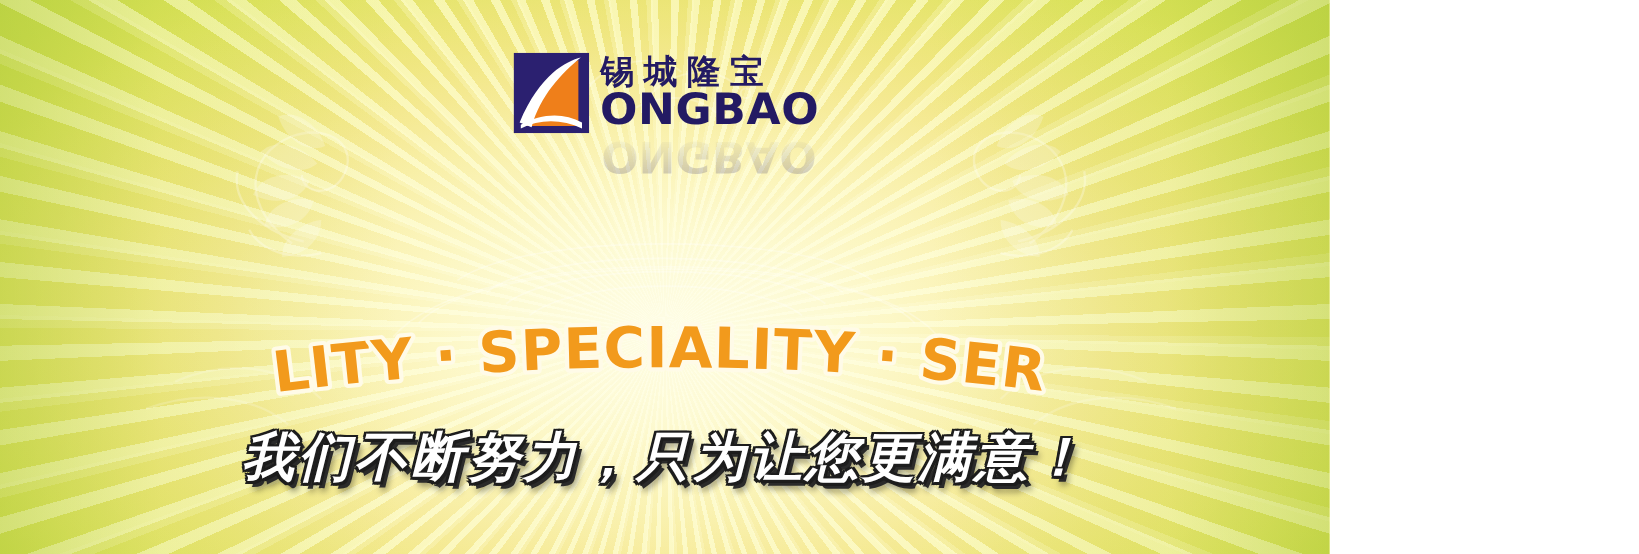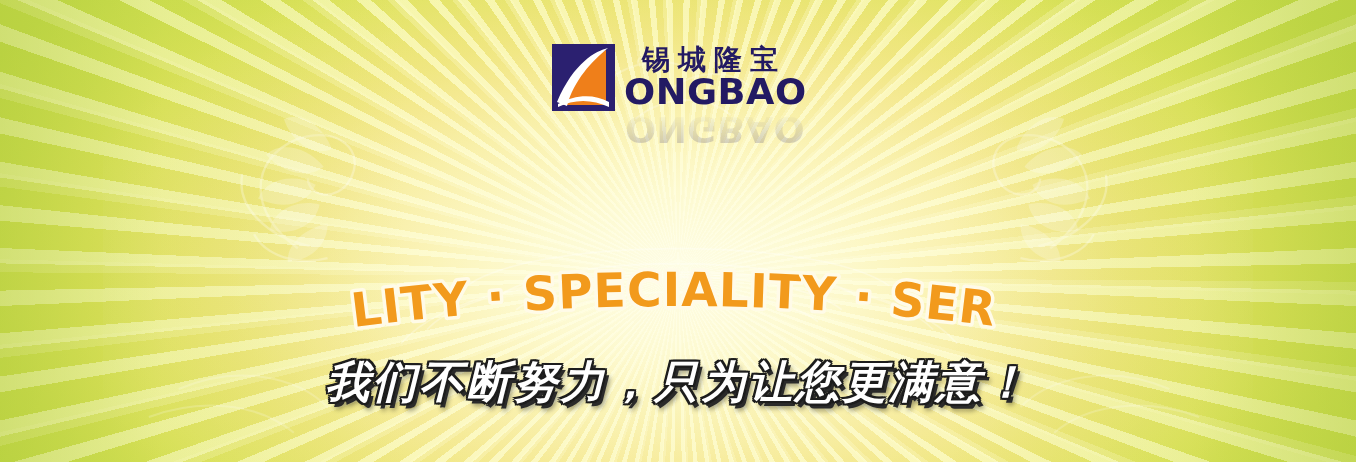--- a/index.html
+++ b/index.html
@@ -6,25 +6,24 @@
     margin: 0;
     padding: 0;
     background: #ffffff;
   }
   body {
     font-family: "Liberation Sans", sans-serif;
   }
 
   .banner {
     position: relative;
-    width: 1356px;
+    width: 1108px;
     height: 462px;
     overflow: hidden;
     background: #e8ec6e;
-    text-align: center;
   }
 
   
   .bg-base {
     position: absolute;
     inset: 0;
     background:
       radial-gradient(ellipse 780px 430px at 50% 58%,
         #fbf6b2 0%,
         #fbf3a4 18%,

